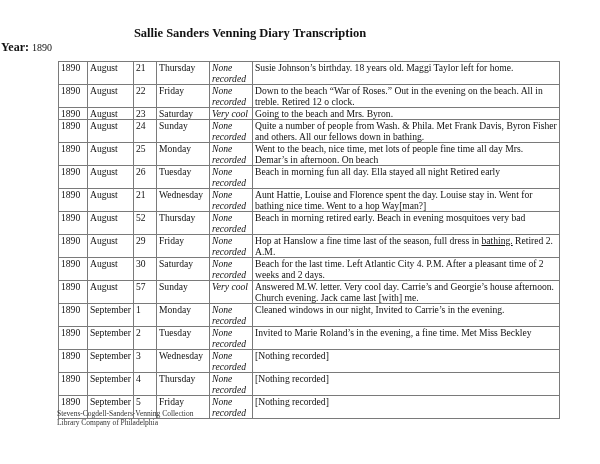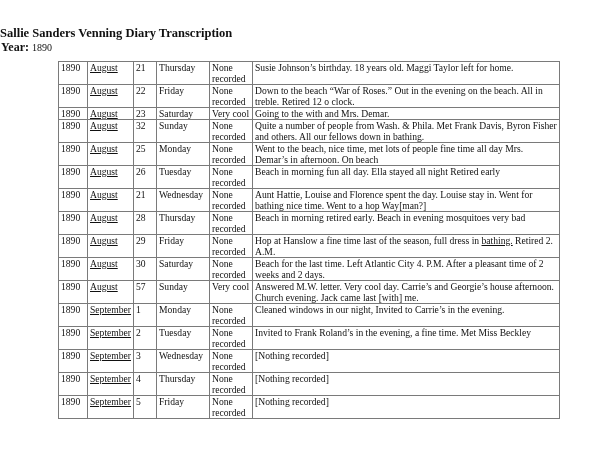--- a/index.html
+++ b/index.html
@@ -1,30 +1,30 @@
 <!DOCTYPE html>
 <html><head>
 <meta charset="utf-8">
 <style>
   html, body { margin:0; padding:0; background:#ffffff; }
   body { width:600px; height:464px; position:relative; overflow:hidden;
          font-family:"Liberation Serif", "DejaVu Serif", serif; color:#111; }
-  .title { position:absolute; top:26px; left:0; width:500px; 
+  .title { position:absolute; top:26px; left:0; width:500px; text-align:center;
            font-weight:bold; font-size:12.5px; }
   .year { position:absolute; top:40px; left:1px; width:600px; text-align:left; font-size:12px; }
   .year b { font-weight:bold; }
   .year span.v { font-size:10px; }
   table { position:absolute; left:58px; top:61px; border-collapse:collapse;
           font-size:9.6px; line-height:11px; }
   td { border:1px solid #7a7a7a; padding:0 2px; vertical-align:top; }
   td.c0 { width:24px; }
-  td.c1 { width:36px;text-decoration:underline; }
+  td.c1 { width:36px; }
   td.c2 { width:18px; }
   td.c3 { width:48px;font-family:Liberation Serif, serif; }
-  td.c4 { width:38px; }
+  td.c4 { width:38px;font-style:italic; }
   td.c5 { width:302px; }
   tr.h2 td { height:22px; }
   tr.h1 td { height:11px; }
   u { text-decoration:underline;margin-top:34px; }
   .footer { position:absolute; left:57px; top:409px; font-size:7.5px; line-height:9px; color:#333; }
 </style>
 </head>
 <body>
 
 <div class="title">Sallie Sanders Venning Diary Transcription</div>
@@ -50,26 +50,26 @@
         <td class="c3">Friday</td>
         <td class="c4">None recorded</td>
         <td class="c5">Down to the beach “War of Roses.” Out in the evening on the beach. All in treble. Retired 12 o clock.</td>
       </tr>
       <tr class="h1">
         <td class="c0">1890</td>
         <td class="c1">August</td>
         <td class="c2">23</td>
         <td class="c3">Saturday</td>
         <td class="c4">Very cool</td>
-        <td class="c5">Going to the with and Mrs. Demar.</td>
+        <td class="c5">Going to the beach and Mrs. Byron.</td>
       </tr>
       <tr class="h2">
         <td class="c0">1890</td>
         <td class="c1">August</td>
-        <td class="c2">32</td>
+        <td class="c2">24</td>
         <td class="c3">Sunday</td>
         <td class="c4">None recorded</td>
         <td class="c5">Quite a number of people from Wash. &amp; Phila. Met Frank Davis, Byron Fisher and others. All our fellows down in bathing.</td>
       </tr>
       <tr class="h2">
         <td class="c0">1890</td>
         <td class="c1">August</td>
         <td class="c2">25</td>
         <td class="c3">Monday</td>
         <td class="c4">None recorded</td>
@@ -87,21 +87,21 @@
         <td class="c0">1890</td>
         <td class="c1">August</td>
         <td class="c2">21</td>
         <td class="c3">Wednesday</td>
         <td class="c4">None recorded</td>
         <td class="c5">Aunt Hattie, Louise and Florence spent the day. Louise stay in. Went for bathing nice time. Went to a hop Way[man?]</td>
       </tr>
       <tr class="h2">
         <td class="c0">1890</td>
         <td class="c1">August</td>
-        <td class="c2">28</td>
+        <td class="c2">52</td>
         <td class="c3">Thursday</td>
         <td class="c4">None recorded</td>
         <td class="c5">Beach in morning retired early. Beach in evening mosquitoes very bad</td>
       </tr>
       <tr class="h2">
         <td class="c0">1890</td>
         <td class="c1">August</td>
         <td class="c2">29</td>
         <td class="c3">Friday</td>
         <td class="c4">None recorded</td>
@@ -130,21 +130,21 @@
         <td class="c3">Monday</td>
         <td class="c4">None recorded</td>
         <td class="c5">Cleaned windows in our night, Invited to Carrie’s in the evening.</td>
       </tr>
       <tr class="h2">
         <td class="c0">1890</td>
         <td class="c1">September</td>
         <td class="c2">2</td>
         <td class="c3">Tuesday</td>
         <td class="c4">None recorded</td>
-        <td class="c5">Invited to Frank Roland’s in the evening, a fine time. Met Miss Beckley</td>
+        <td class="c5">Invited to Marie Roland’s in the evening, a fine time. Met Miss Beckley</td>
       </tr>
       <tr class="h2">
         <td class="c0">1890</td>
         <td class="c1">September</td>
         <td class="c2">3</td>
         <td class="c3">Wednesday</td>
         <td class="c4">None recorded</td>
         <td class="c5">[Nothing recorded]</td>
       </tr>
       <tr class="h2">
@@ -160,13 +160,15 @@
         <td class="c1">September</td>
         <td class="c2">5</td>
         <td class="c3">Friday</td>
         <td class="c4">None recorded</td>
         <td class="c5">[Nothing recorded]</td>
       </tr>
     </tbody>
 </table>
 
 <div class="footer">
+  <div>Stevens-Cogdell-Sanders-Venning Collection</div>
+  <div>Library Company of Philadelphia</div>
 </div>
 
 </body></html>

